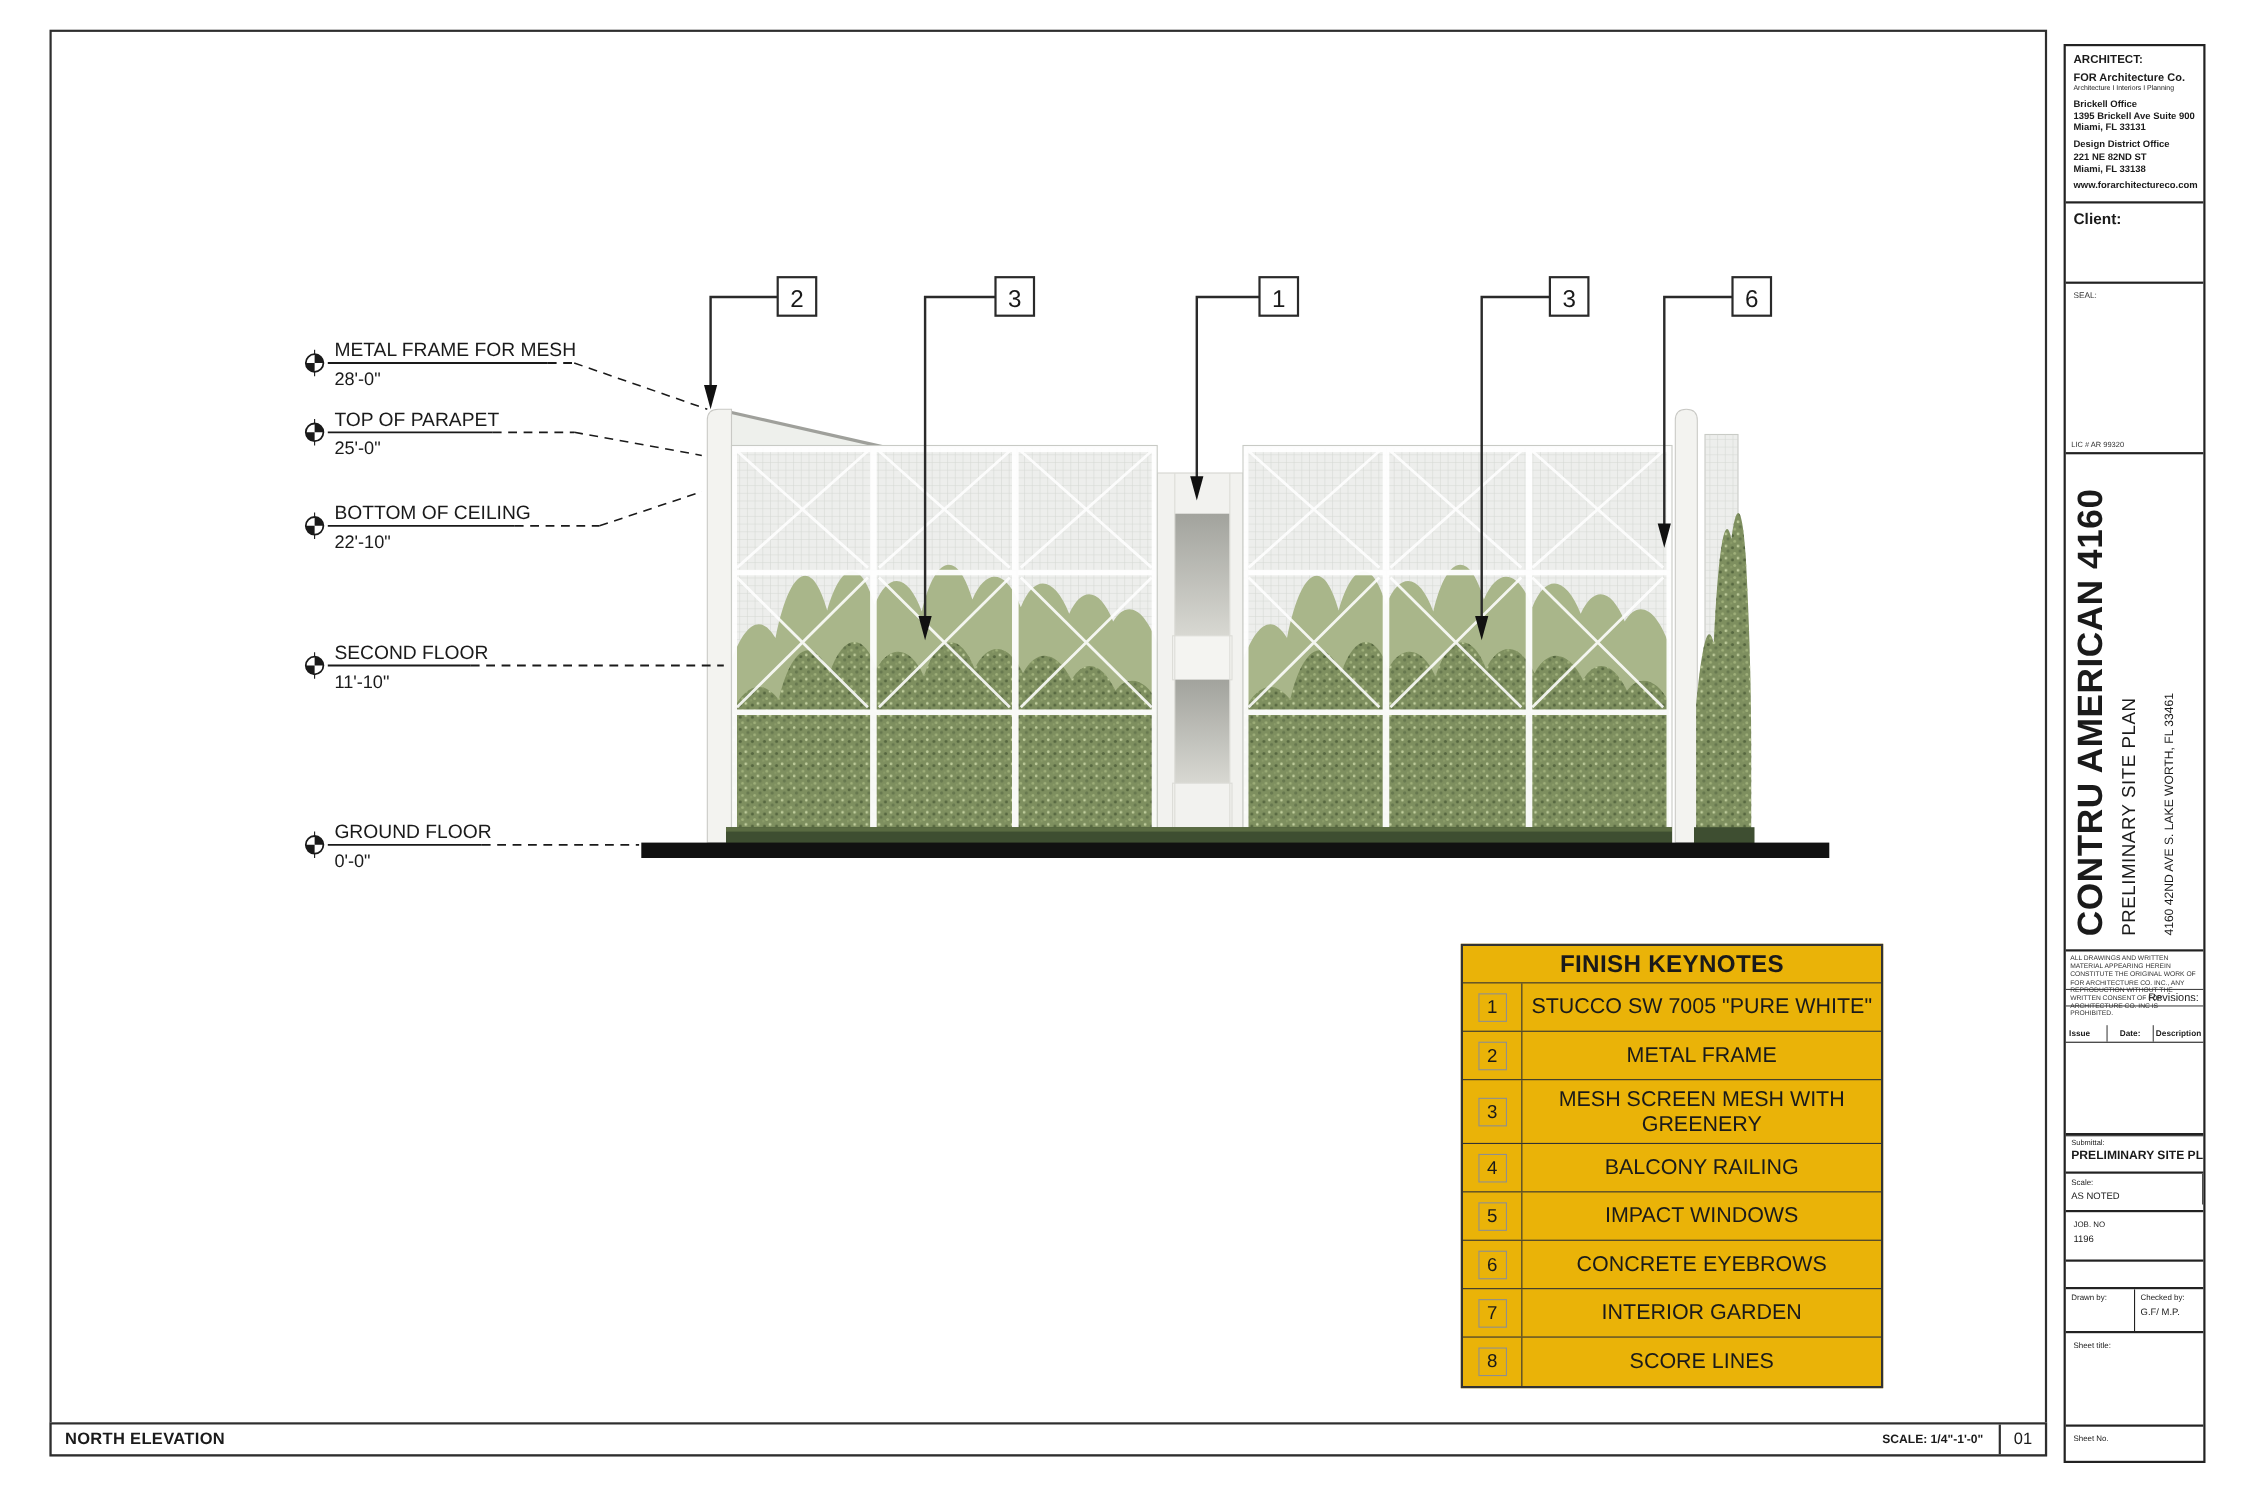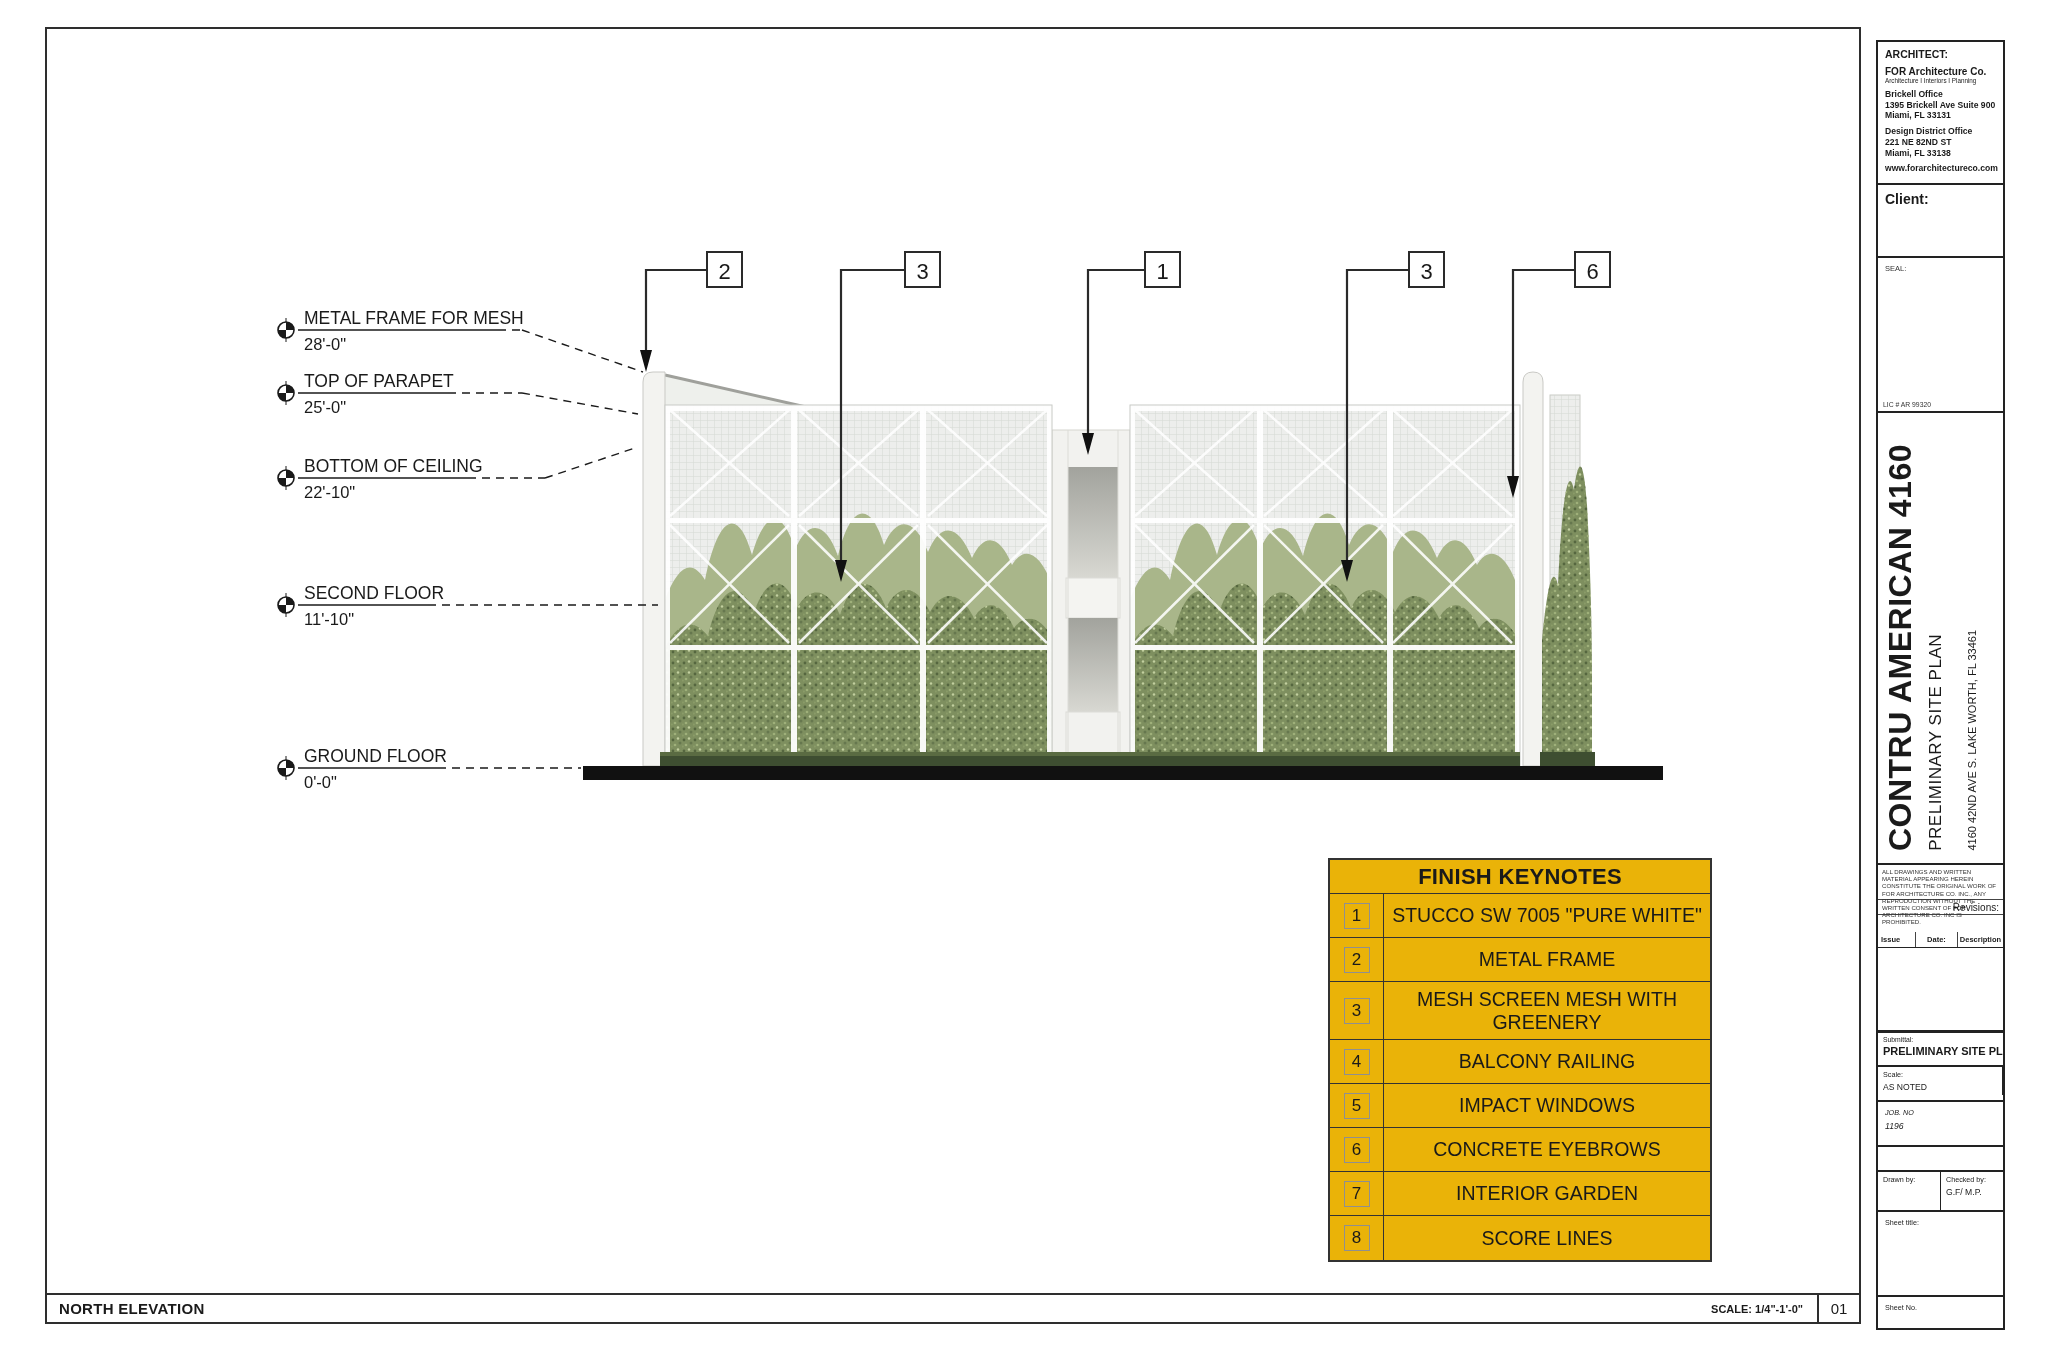--- a/index.html
+++ b/index.html
@@ -45,21 +45,21 @@
   .tb-revspace { height:84px; }
   .tb-submittal { height:35px; border-top:1px solid #222; padding:3px 5px; }
   .tb-submittal .lbl { font-size:6.8px; }
   .tb-submittal .val { font-size:11px; font-weight:bold; margin-top:2px; white-space:nowrap; }
   .tb-twocell { padding:0; display:flex; }
   .tb-scaledate { height:35px;flex-direction:column; }
   .tb-cell { flex:1; padding:3px 5px; }
   .tb-cell.l { border-right:1.5px solid #222; }
   .tb-cell .lbl { font-size:7.2px; }
   .tb-cell .val { font-size:8.6px; margin-top:3px; }
-  .tb-job { height:45px;font-style:italic; }
+  .tb-job { height:45px; }
   .tb-blank { height:25px; }
   .tb-drawn { height:40px; }
   .tb-sheettitle { height:85px; }
   .tb-sheetno { height:40px; border-bottom:none; }
   .lbl-only { font-size:7.2px; }
 
   
   .fk { position:absolute; left:1328px; top:858px; width:384px; border:2px solid #333; background:#eab308; }
   .fk-head { height:34px; display:flex; align-items:center; justify-content:center; font-weight:bold; font-size:22px; border-bottom:1.5px solid #333; letter-spacing:.3px; }
   .fk-row { display:flex; border-bottom:1.5px solid #333; height:44px; }

